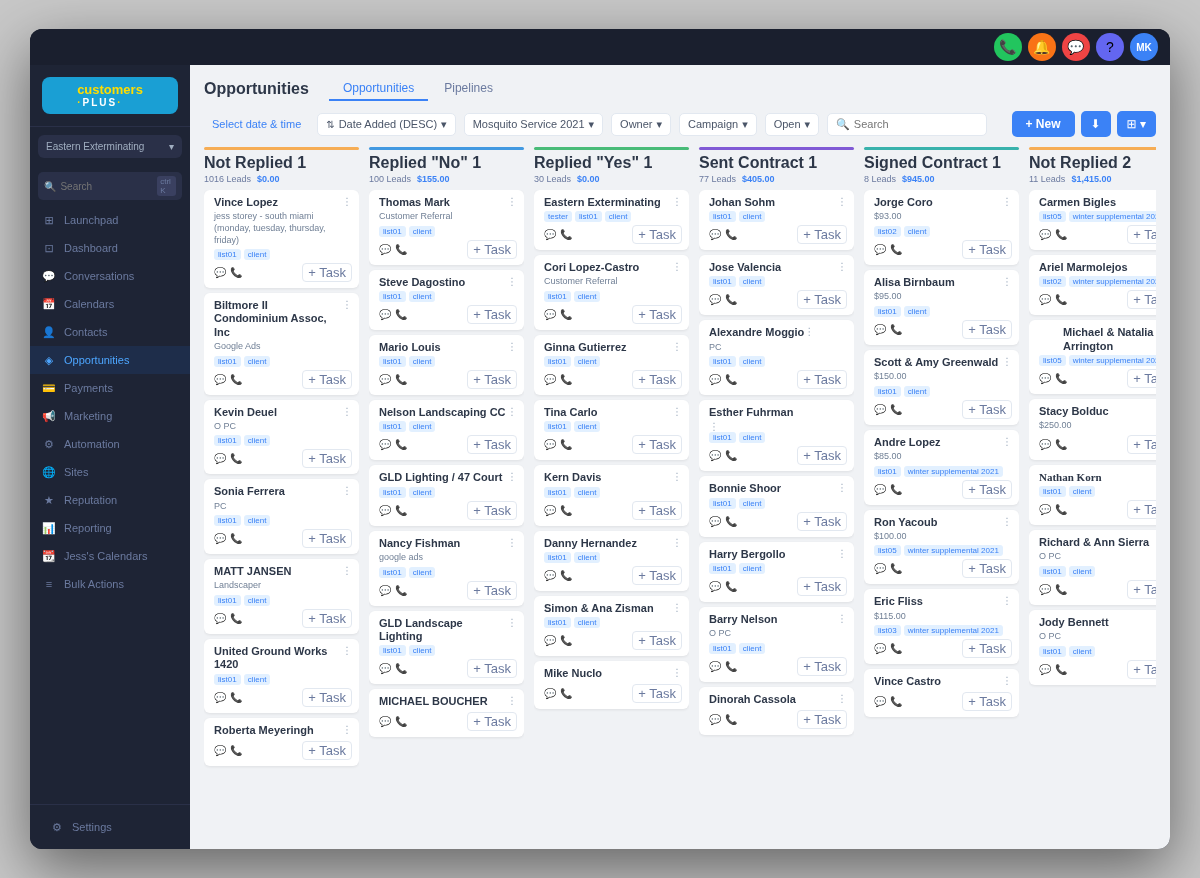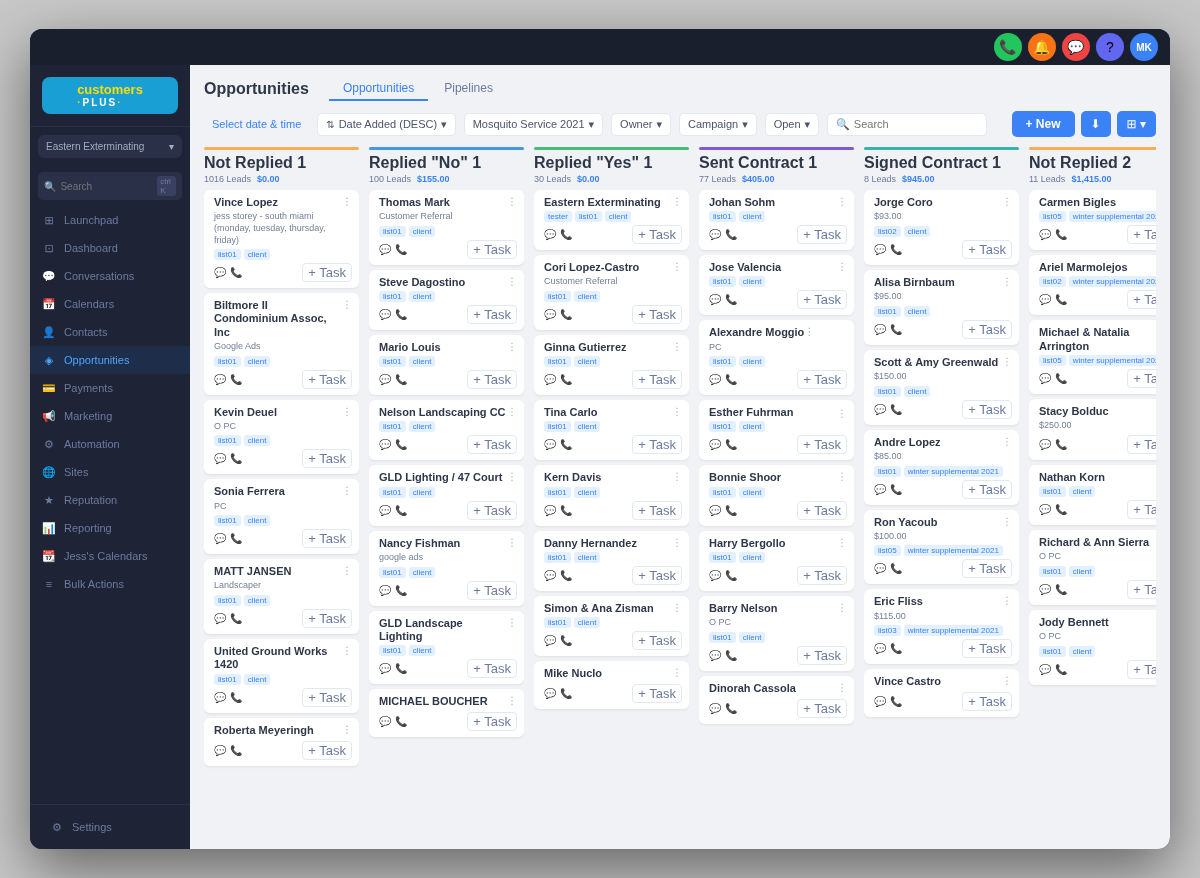--- a/index.html
+++ b/index.html
@@ -987,21 +987,21 @@
                   </div>
       <div class="card-footer">
         <div class="card-icons">
           <span class="card-icon">💬</span>
           <span class="card-icon">📞</span>
         </div>
         <button class="task-btn">+ Task</button>
       </div>
     </div>
                 <div class="card">
-      <div style="display:flex; justify-content:space-between; align-items:center;">
+      <div style="display:flex; justify-content:space-between; align-items:flex-start;flex-direction:column;">
         <div class="card-name">Esther Fuhrman</div>
         <span style="color:#a0aec0; font-size:10px; cursor:pointer;">⋮</span>
       </div>
 
       <div class="card-tags">
                     <span class="tag">list01</span>
                     <span class="tag">client</span>
                   </div>
       <div class="card-footer">
         <div class="card-icons">
@@ -1255,21 +1255,21 @@
                   </div>
       <div class="card-footer">
         <div class="card-icons">
           <span class="card-icon">💬</span>
           <span class="card-icon">📞</span>
         </div>
         <button class="task-btn">+ Task</button>
       </div>
     </div>
                 <div class="card">
-      <div style="display:flex; justify-content:center; align-items:flex-start;">
+      <div style="display:flex; justify-content:center; align-items:flex-start;margin-left:24px;">
         <div class="card-name">Michael &amp; Natalia Arrington</div>
 
       </div>
 
       <div class="card-tags">
                     <span class="tag">list05</span>
                     <span class="tag">winter supplemental 2021</span>
                   </div>
       <div class="card-footer">
         <div class="card-icons">
@@ -1288,21 +1288,21 @@
 
       <div class="card-footer">
         <div class="card-icons">
           <span class="card-icon">💬</span>
           <span class="card-icon">📞</span>
         </div>
         <button class="task-btn">+ Task</button>
       </div>
     </div>
                 <div class="card">
-      <div style="display:flex; justify-content:space-between; align-items:flex-start;">
+      <div style="display:flex; justify-content:space-between; align-items:flex-start;font-family:Liberation Serif, serif;">
         <div class="card-name">Nathan Korn</div>
 
       </div>
 
       <div class="card-tags">
                     <span class="tag">list01</span>
                     <span class="tag">client</span>
                   </div>
       <div class="card-footer">
         <div class="card-icons">

